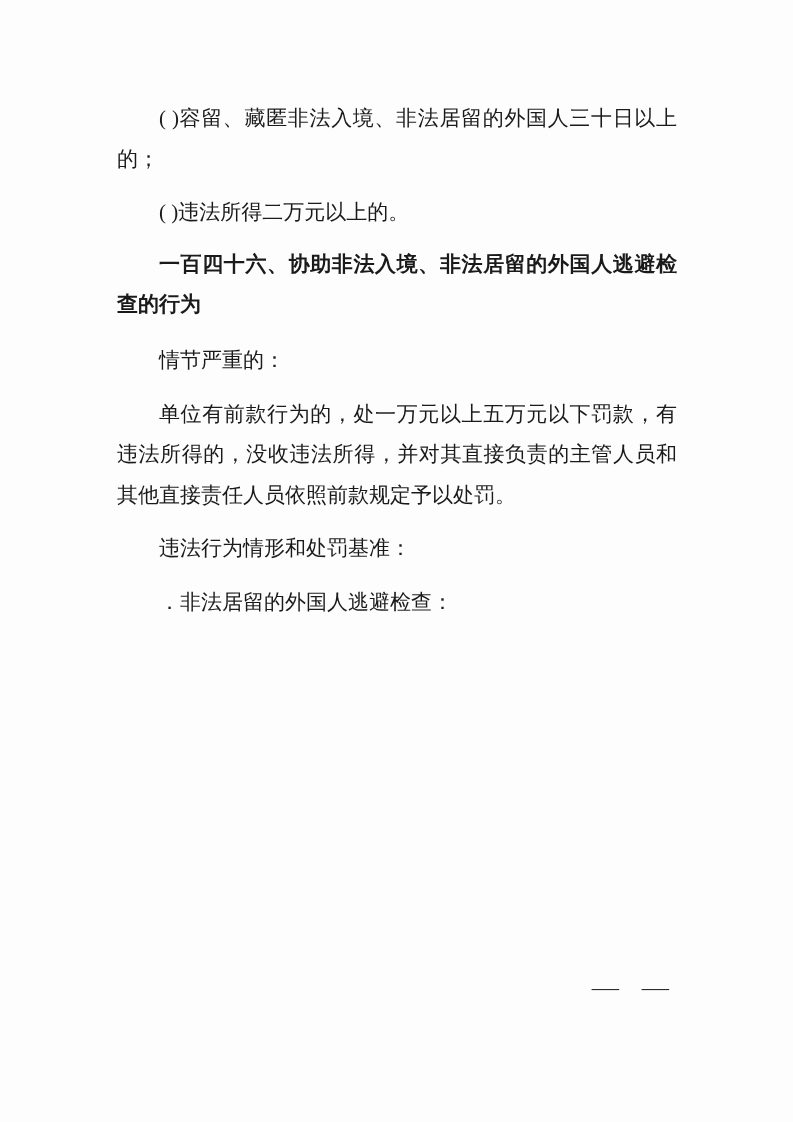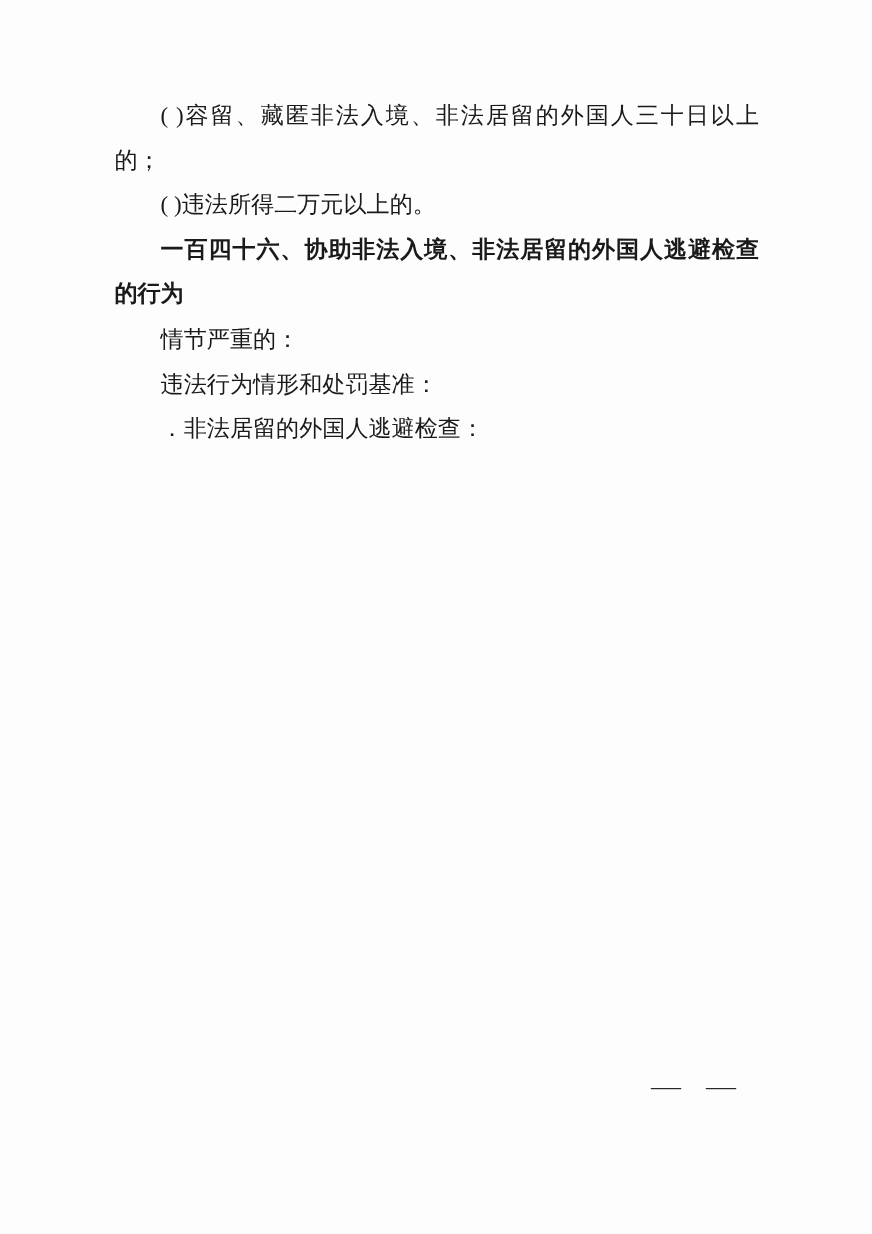--- a/index.html
+++ b/index.html
@@ -24,27 +24,27 @@
     left: 104px;
     top: 85px;
     width: 586px;
     font-size: 21px;
     line-height: 40.6px;
     color: #1a1a1a;
     text-align: justify;
     text-justify: inter-ideograph;
   }
   .content p {
-    margin: 0;
+    margin: 13px;
     padding: 0;
     text-indent: 2em;
     word-break: break-all;
   }
   .content p.heading {
-    font-family: Liberation Serif, serif;
+    font-family: Liberation Mono, monospace;
     font-weight: 700;
   }
   .footer {
     position: absolute;
     top: 976px;
     right: 127px;
     display: flex;
     gap: 29px;
     font-size: 21px;
     color: #1a1a1a;
@@ -57,20 +57,21 @@
 </style>
 </head>
 <body>
 
 <div class="page">
   <div class="content">
     <p>( )容留、藏匿非法入境、非法居留的外国人三十日以上的；</p>
     <p>( )违法所得二万元以上的。</p>
     <p class="heading">一百四十六、协助非法入境、非法居留的外国人逃避检查的行为</p>
     <p>情节严重的：</p>
+    <p>单位有前款行为的，处一万元以上五万元以下罚款，有违法所得的，没收违法所得，并对其直接负责的主管人员和其他直接责任人员依照前款规定予以处罚。</p>
     <p>违法行为情形和处罚基准：</p>
     <p>．非法居留的外国人逃避检查：</p>
   </div>
 
   <div class="footer">
     <span class="dash">—</span>
     <span class="dash">—</span>
   </div>
 </div>
 

